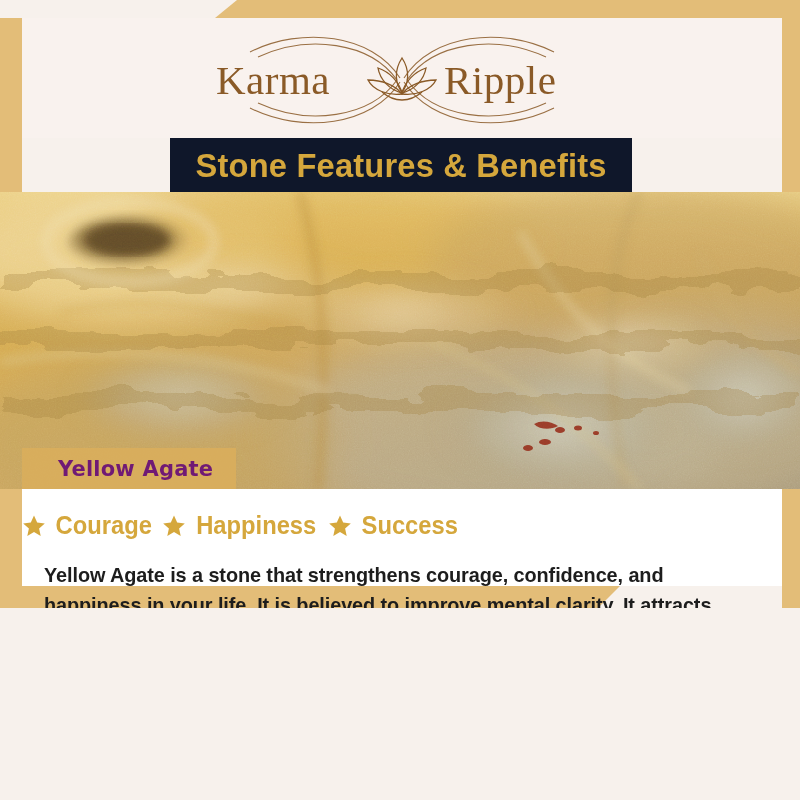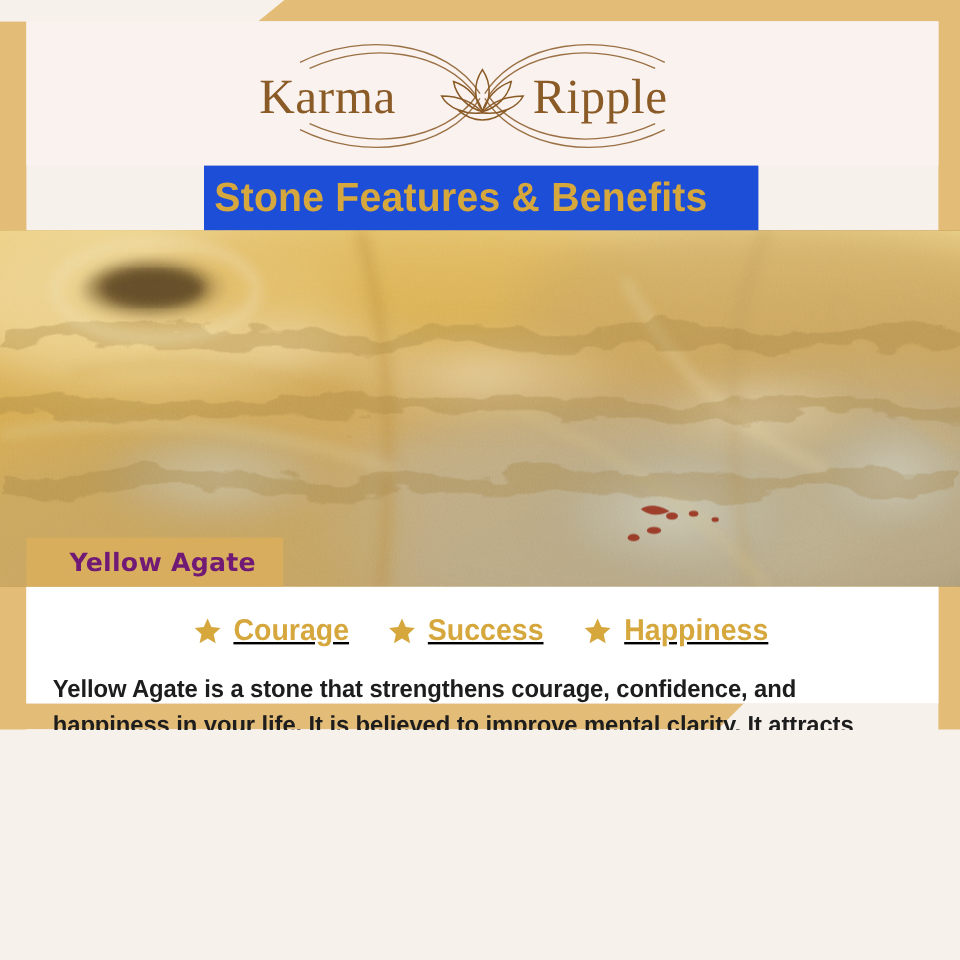--- a/index.html
+++ b/index.html
@@ -83,24 +83,24 @@
     letter-spacing: 0.5px;
   }
 
   
   .title-card {
     position: absolute;
     top: 138px;
     left: 170px;
     width: 462px;
     height: 54px;
-    background: #1d4ed8;
+    background: #0f172a;
     display: flex;
     align-items: center;
-    justify-content: flex-start;
+    justify-content: center;
     z-index: 5;
   }
   .title-text {
     font-family: "Liberation Sans Narrow", "Liberation Sans", sans-serif;
     font-weight: bold;
     font-size: 34px;
     color: #d5a73c;
     letter-spacing: 0.2px;
     white-space: nowrap;
     transform: scaleX(0.96);
@@ -145,24 +145,22 @@
     top: 489px;
     left: 22px;
     right: 18px;
     bottom: 22px;
     background: #ffffff;
   }
 
   .benefits {
     display: flex;
     align-items: center;
-    justify-content: center;
-    gap: 30px;
+    gap: 8px;
     margin-top: 22px;
-    text-decoration: underline;
   }
   .benefit {
     display: flex;
     align-items: center;
     gap: 7px;
   }
   .star {
     width: 24px;
     height: 24px;
     display: block;
@@ -347,26 +345,26 @@
       <div class="benefit">
         <svg class="star" viewBox="0 0 24 24">
           <polygon points="12,1.5 15.2,8.6 22.8,9.4 17.1,14.5 18.7,22 12,18.1 5.3,22 6.9,14.5 1.2,9.4 8.8,8.6" fill="#d5a73c"></polygon>
         </svg>
         <span class="benefit-label">Courage</span>
       </div>
       <div class="benefit">
         <svg class="star" viewBox="0 0 24 24">
           <polygon points="12,1.5 15.2,8.6 22.8,9.4 17.1,14.5 18.7,22 12,18.1 5.3,22 6.9,14.5 1.2,9.4 8.8,8.6" fill="#d5a73c"></polygon>
         </svg>
-        <span class="benefit-label">Success</span>
+        <span class="benefit-label">Happiness</span>
       </div>
       <div class="benefit">
         <svg class="star" viewBox="0 0 24 24">
           <polygon points="12,1.5 15.2,8.6 22.8,9.4 17.1,14.5 18.7,22 12,18.1 5.3,22 6.9,14.5 1.2,9.4 8.8,8.6" fill="#d5a73c"></polygon>
         </svg>
-        <span class="benefit-label">Happiness</span>
+        <span class="benefit-label">Success</span>
       </div>
     </div>
 
     <p class="body-text">Yellow Agate is a stone that strengthens courage, confidence, and happiness in your life. It is believed to improve mental clarity. It attracts prosperity and success, while also encouraging creativity and optimism. Yellow Agate harmonizes yin and yang energy in the body. It encourages the assimilation of life experiences and facilitates stable spiritual growth. It is a spiritual stone, bringing your spiritual experiences into everyday reality.</p>
   </div>
 
 </div>
 
 </body></html>

